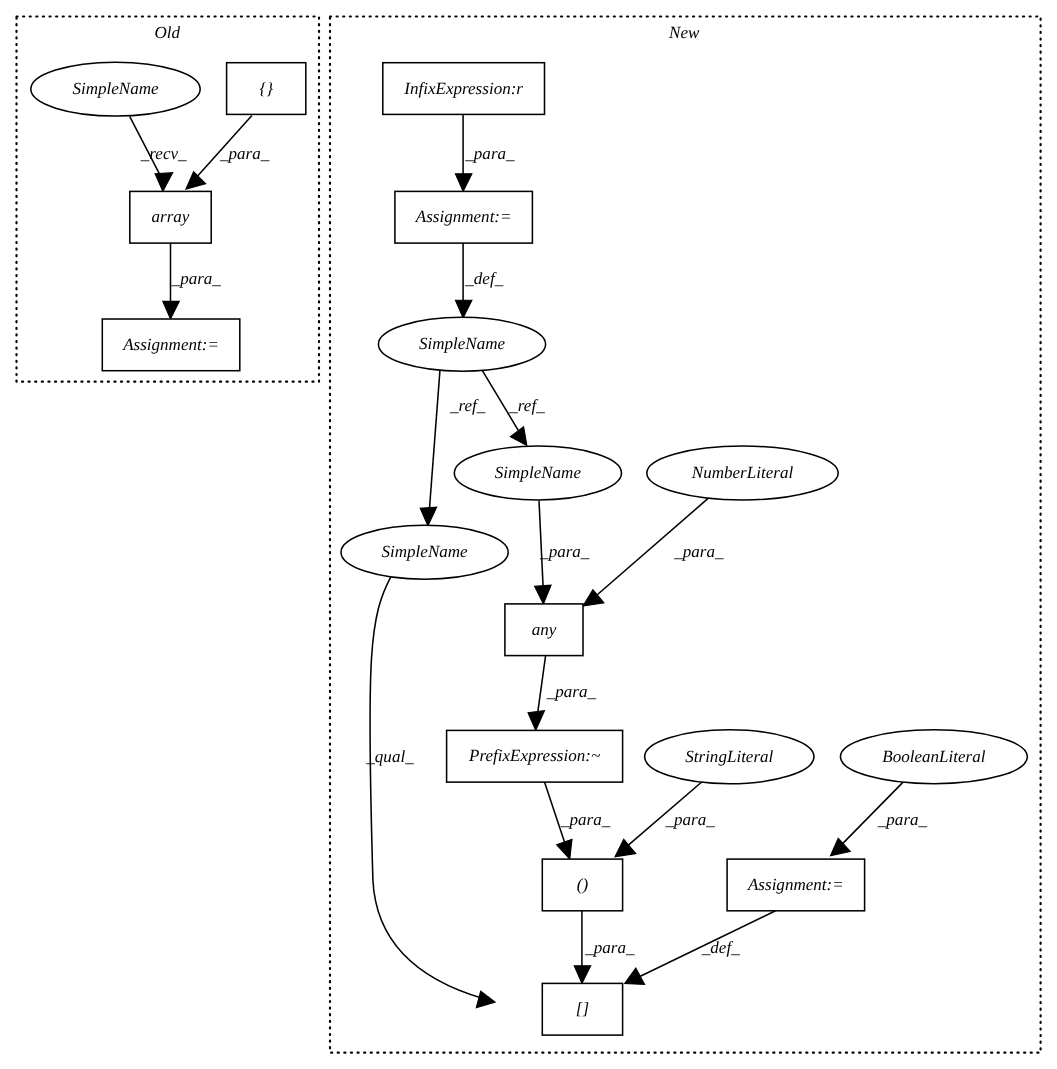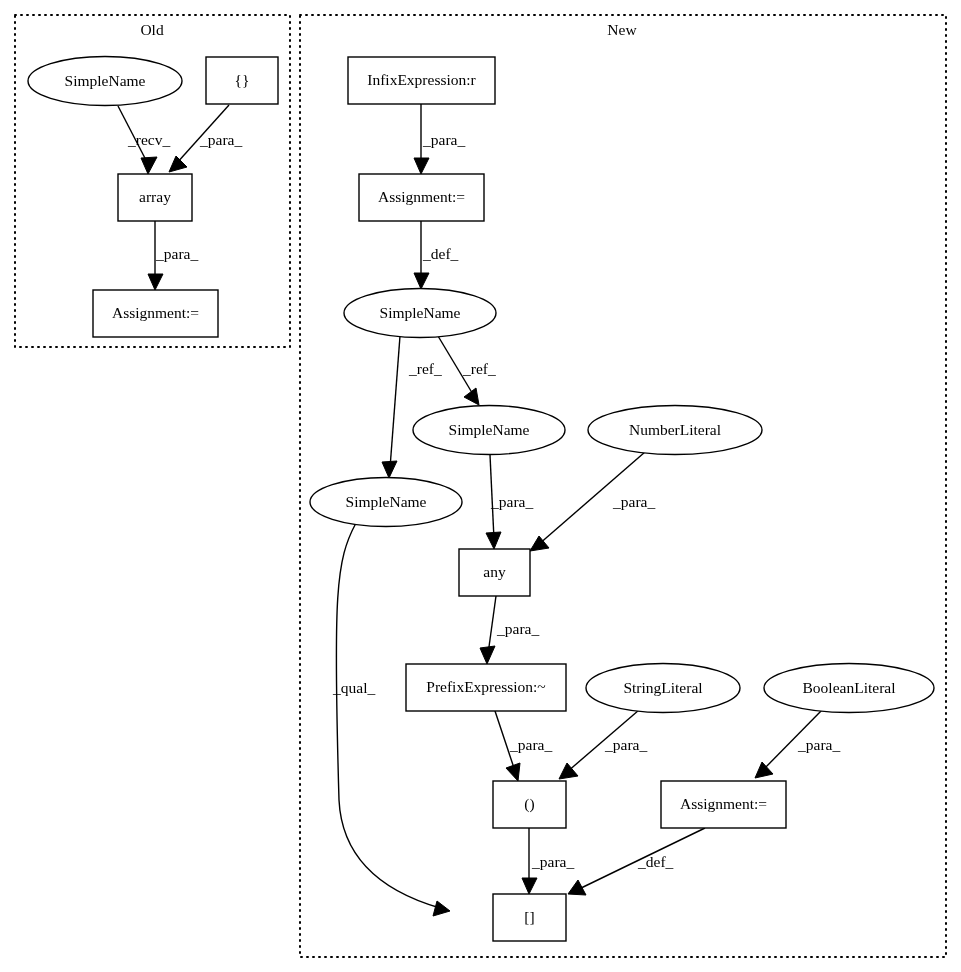--- a/index.html
+++ b/index.html
@@ -10,20 +10,21 @@
   body {
     width: 961px;
     height: 972px;
     font-family: "Liberation Serif", "DejaVu Serif", serif;
     overflow: hidden;
   }
   #graph-root {
     position: relative;
     width: 961px;
     height: 736px;
+    font-style: italic;
   }
   svg#graph-canvas {
     display: block;
     width: 961px;
     height: 972px;
   }
   .cluster-border {
     fill: none;
     stroke: #000000;
     stroke-width: 2;

